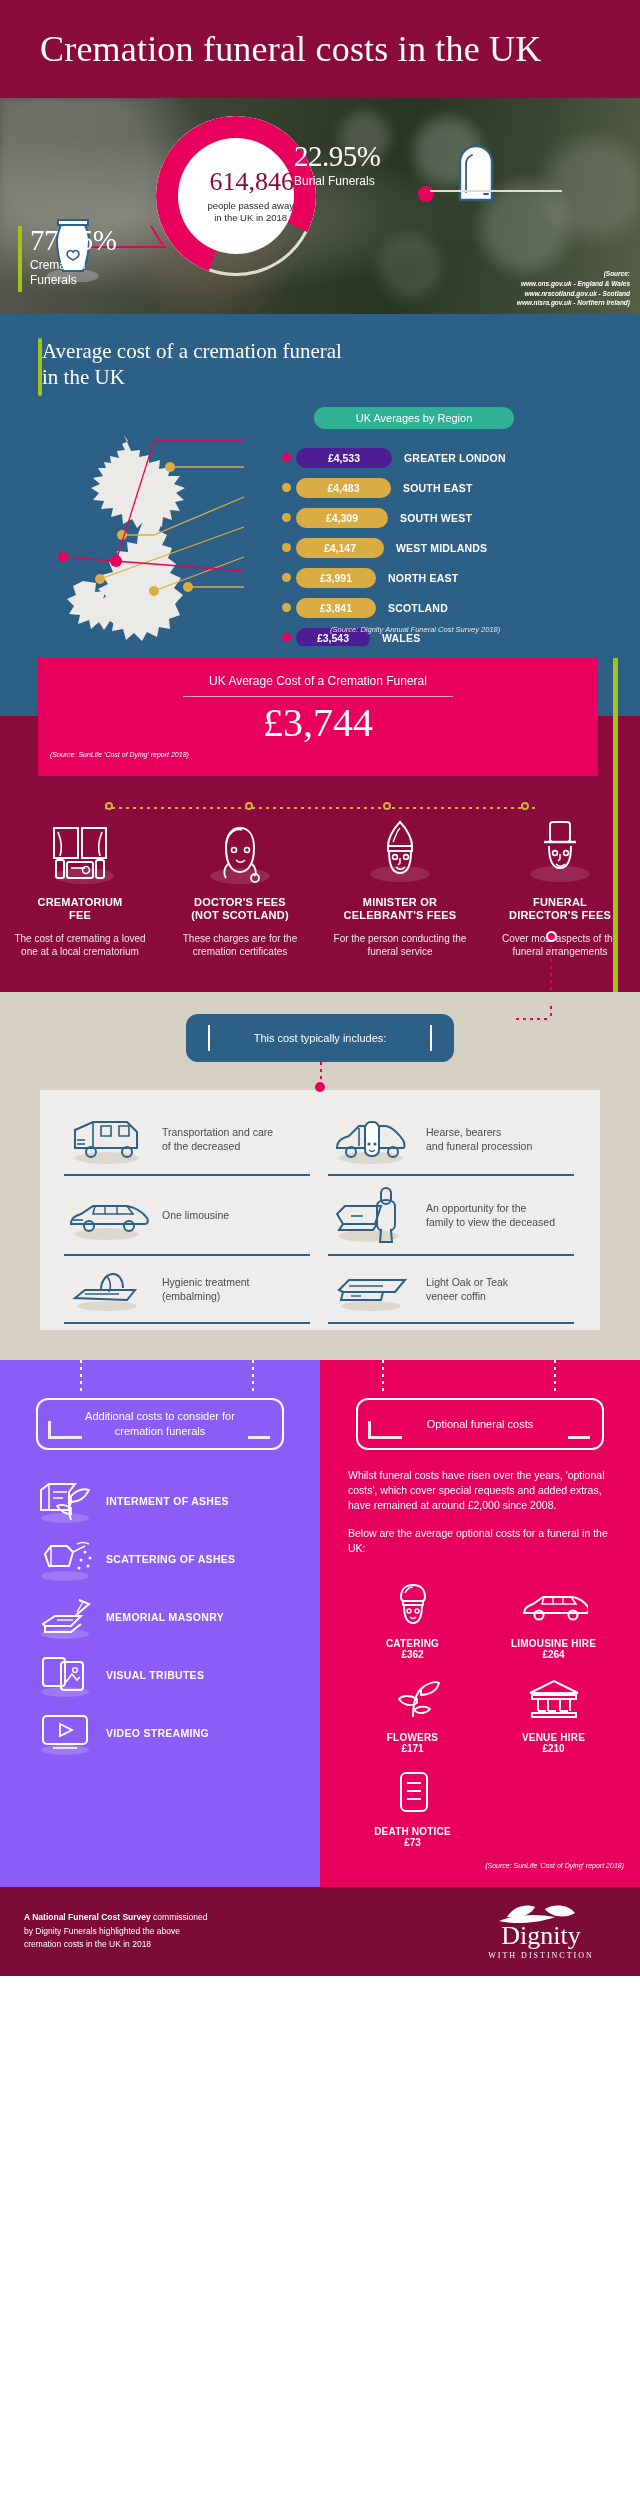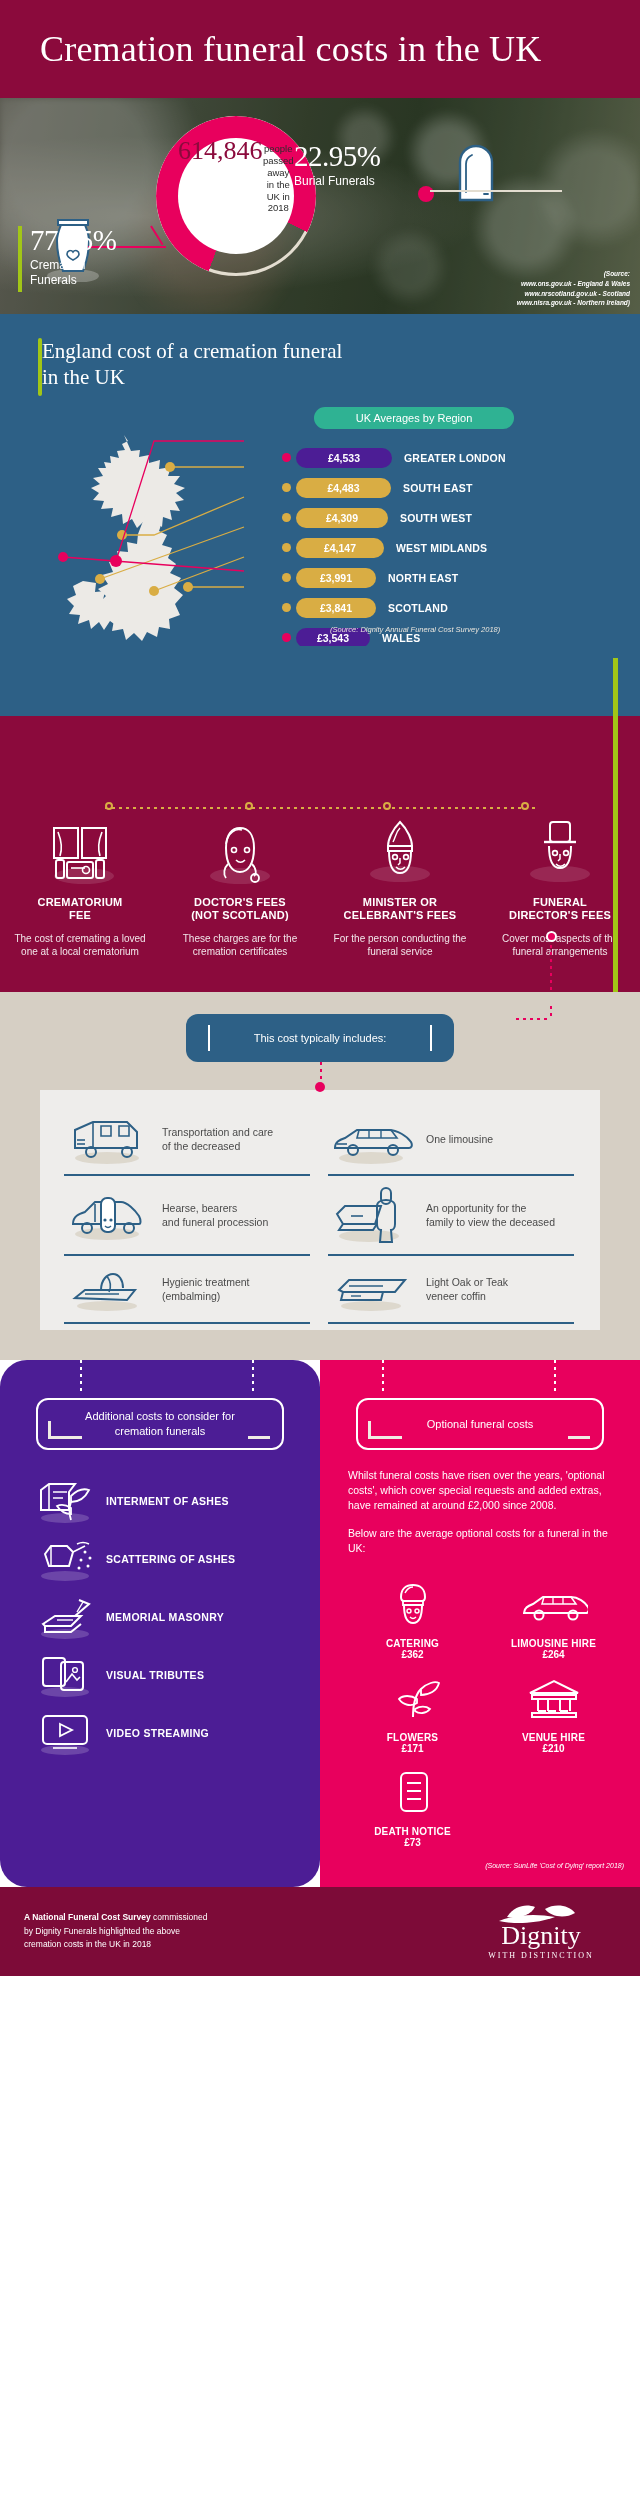--- a/index.html
+++ b/index.html
@@ -63,21 +63,21 @@
     -webkit-mask: radial-gradient(circle, transparent 0 45px, #000 45px);
             mask: radial-gradient(circle, transparent 0 45px, #000 45px);
   }
   .donut .track {
     position:absolute; inset:0; border-radius:50%;
     border: 3px solid #e3ddd0;
   }
   .donut .hub {
     position:absolute; left:22px; top:22px; width:116px; height:116px;
     border-radius:50%; background:#fff;
-    display:flex; align-items:flex-start; justify-content:center;
+    display:flex; flex-direction:column; align-items:flex-end; justify-content:center;
     text-align:center;
   }
   .donut .hub .big {
     font-family:"Liberation Serif", serif;
     color:#8b0a3c; font-size:26px; line-height:1;
   }
   .donut .hub .sub {
     color:#2c2c2c; font-size:9.5px; line-height:1.25; margin-top:5px;
   }
 
@@ -246,21 +246,21 @@
     padding: 10px 8px 12px; position:relative;
   }
   .inc-item .icon { width:88px; flex:0 0 88px; display:flex; justify-content:center; }
   .inc-item .txt { color:#4a4a4a; font-size:10.5px; line-height:1.35; }
   .inc-item:after {
     content:""; position:absolute; left:8px; right:10px; bottom:0; height:2px; background:#2d6086;
   }
 
   
   .bottom { display:flex; }
-  .colA { width:320px; background:#4c1d95; position:relative; padding-bottom:18px;border-radius:27px; }
+  .colA { width:320px; background:#8b5cf6; position:relative; padding-bottom:18px; }
   .colB { width:320px; background:#e8005d; position:relative; padding-bottom:18px; }
   .drops { position:relative; height:38px; }
   .drops span {
     position:absolute; top:0; width:2px; height:34px;
     background: repeating-linear-gradient(to bottom, #fff 0 3px, transparent 3px 7px);
   }
   .tagbox {
     margin: 0 auto; width: 248px; min-height:52px;
     border:2px solid #fff; border-radius:12px; color:#fff;
     display:flex; align-items:center; justify-content:center; text-align:center;
@@ -367,21 +367,21 @@
       <span>www.ons.gov.uk - England &amp; Wales</span><br>
       <span>www.nrscotland.gov.uk - Scotland</span><br>
       <span>www.nisra.gov.uk - Northern Ireland)</span>
     </div>
   </div>
 
   <div class="region">
     <div class="h2wrap">
       <div class="bar"></div>
       <h2>
-        <span>England cost of a cremation funeral</span><br>
+        <span>Average cost of a cremation funeral</span><br>
         <span>in the UK</span>
       </h2>
     </div>
 
     <div class="pill-head">UK Averages by Region</div>
 
     <div class="maprow">
 
       <div class="ukmap">
         <svg width="188" height="210" viewBox="0 0 188 210">
@@ -450,20 +450,26 @@
       </div>
 
       <div class="region-source">(Source: Dignity Annual Funeral Cost Survey 2018)</div>
     </div>
   </div>
 
   <div class="avgwrap">
     <div class="topbg"></div>
     <div class="botbg"></div>
     <div class="avg-green"></div>
+    <div class="avgpanel">
+      <div class="t">UK Average Cost of a Cremation Funeral</div>
+      <div class="divider"></div>
+      <div class="v">£3,744</div>
+      <div class="src">(Source: SunLife 'Cost of Dying' report 2018)</div>
+    </div>
   </div>
 
   <div class="fees">
     <div class="greenline"></div>
 
     <div class="dottedrow">
       <div class="dotline"></div>
       <div class="dotpin" style="left:105px">
           <div class="pinhead"></div>
         </div>
@@ -595,51 +601,51 @@
           <div class="txt">
             <span>Transportation and care</span><br>
             <span>of the decreased</span>
           </div>
         </div>
 
         <div class="inc-item">
           <div class="icon">
             <svg width="82" height="50" viewBox="0 0 82 50">
               <ellipse cx="40" cy="44" rx="32" ry="6" fill="#d8d2c6" opacity=".8"></ellipse>
-              <path d="M4 34c0-6 4-8 10-10l12-8h32c8 0 18 6 22 12 2 4 0 6-2 6z" fill="none" stroke="#2d6086" stroke-width="2"></path>
-              <path d="M28 16l-2 8h40l-6-8z" fill="none" stroke="#2d6086" stroke-width="1.6"></path>
-              <path d="M38 16v8M50 16v8" stroke="#2d6086" stroke-width="1.4"></path>
-              <path d="M6 30h10" stroke="#2d6086" stroke-width="1.6"></path>
-              <circle cx="22" cy="36" r="5" fill="none" stroke="#2d6086" stroke-width="2"></circle>
-              <circle cx="62" cy="36" r="5" fill="none" stroke="#2d6086" stroke-width="2"></circle>
-            </svg>
-          </div>
-          <div class="txt">
-            <span>One limousine</span>
-          </div>
-        </div>
-
-        <div class="inc-item">
-          <div class="icon">
-            <svg width="82" height="50" viewBox="0 0 82 50">
-              <ellipse cx="40" cy="44" rx="32" ry="6" fill="#d8d2c6" opacity=".8"></ellipse>
               <path d="M6 34c0-8 6-10 12-12l10-10h26c6 0 14 8 18 14 2 4 2 8 0 8z" fill="none" stroke="#2d6086" stroke-width="2"></path>
               <path d="M28 14v18" stroke="#2d6086" stroke-width="1.6"></path>
               <path d="M48 14v18" stroke="#2d6086" stroke-width="1.6"></path>
               <rect x="34" y="8" width="14" height="34" rx="6" fill="#fff" stroke="#2d6086" stroke-width="2"></rect>
               <circle cx="38" cy="30" r="1.6" fill="#2d6086"></circle>
               <circle cx="44" cy="30" r="1.6" fill="#2d6086"></circle>
               <path d="M38 36c2 2 4 2 6 0" fill="none" stroke="#2d6086" stroke-width="1.4"></path>
               <circle cx="20" cy="38" r="5" fill="none" stroke="#2d6086" stroke-width="2"></circle>
               <circle cx="62" cy="38" r="5" fill="none" stroke="#2d6086" stroke-width="2"></circle>
             </svg>
           </div>
           <div class="txt">
             <span>Hearse, bearers</span><br>
             <span>and funeral procession</span>
+          </div>
+        </div>
+
+        <div class="inc-item">
+          <div class="icon">
+            <svg width="82" height="50" viewBox="0 0 82 50">
+              <ellipse cx="40" cy="44" rx="32" ry="6" fill="#d8d2c6" opacity=".8"></ellipse>
+              <path d="M4 34c0-6 4-8 10-10l12-8h32c8 0 18 6 22 12 2 4 0 6-2 6z" fill="none" stroke="#2d6086" stroke-width="2"></path>
+              <path d="M28 16l-2 8h40l-6-8z" fill="none" stroke="#2d6086" stroke-width="1.6"></path>
+              <path d="M38 16v8M50 16v8" stroke="#2d6086" stroke-width="1.4"></path>
+              <path d="M6 30h10" stroke="#2d6086" stroke-width="1.6"></path>
+              <circle cx="22" cy="36" r="5" fill="none" stroke="#2d6086" stroke-width="2"></circle>
+              <circle cx="62" cy="36" r="5" fill="none" stroke="#2d6086" stroke-width="2"></circle>
+            </svg>
+          </div>
+          <div class="txt">
+            <span>One limousine</span>
           </div>
         </div>
 
         <div class="inc-item">
           <div class="icon">
             <svg width="82" height="58" viewBox="0 0 82 58">
               <ellipse cx="38" cy="50" rx="30" ry="6" fill="#d8d2c6" opacity=".8"></ellipse>
               <path d="M6 28l8-8h36l-6 18H12z" fill="none" stroke="#2d6086" stroke-width="2"></path>
               <path d="M12 38l-4 6h34l4-6" fill="none" stroke="#2d6086" stroke-width="2"></path>
               <path d="M20 30h12" stroke="#2d6086" stroke-width="1.6"></path>

